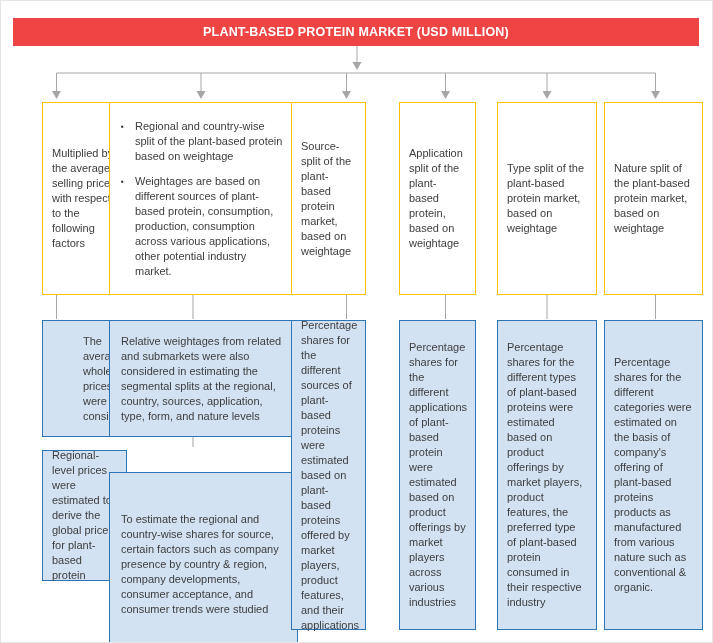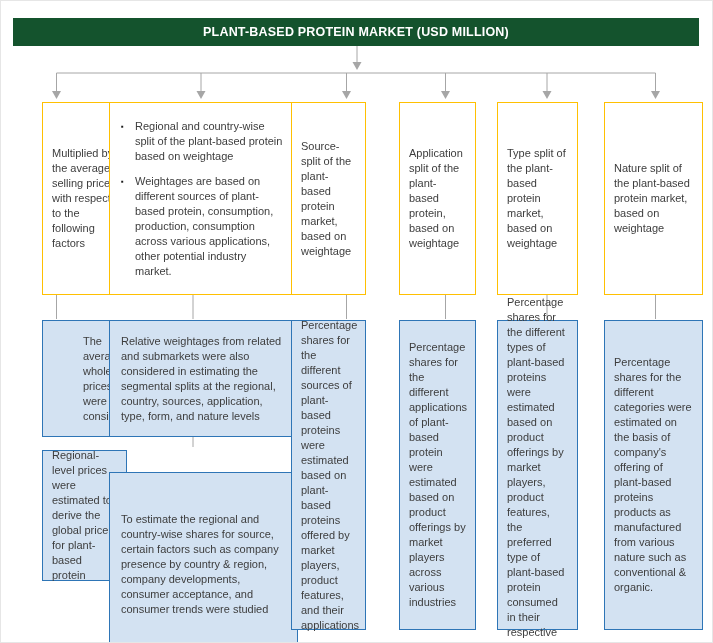--- a/index.html
+++ b/index.html
@@ -16,21 +16,21 @@
     box-sizing: border-box;
     border: 1px solid #e6e6e6;
     overflow: hidden;
   }
   .header-bar {
     position: absolute;
     left: 12px;
     top: 17px;
     width: 686px;
     height: 28px;
-    background: #14532d;
+    background: #ef4444;
     display: flex;
     align-items: center;
     justify-content: center;
   }
   .header-bar span {
     color: #ffffff;
     font-weight: bold;
     font-size: 12.5px;
     letter-spacing: 0.2px;
   }
@@ -40,21 +40,21 @@
     top: 0;
     width: 713px;
     height: 643px;
     pointer-events: none;
   }
   
   .c1 { left: 13px;  width: 85px; margin-left: 28px;  }
   .c2 { left: 108px; width: 189px; }
   .c3 { left: 290px; width: 75px;  }
   .c4 { left: 398px; width: 77px;  }
-  .c5 { left: 496px; width: 81px; }
+  .c5 { left: 496px; width: 100px; }
   .c6 { left: 603px; width: 99px; }
 
   .box {
     position: absolute;
     box-sizing: border-box;
     display: flex;
     flex-direction: column;
     justify-content: center;
     padding: 6px 9px;
     font-size: 11px;

